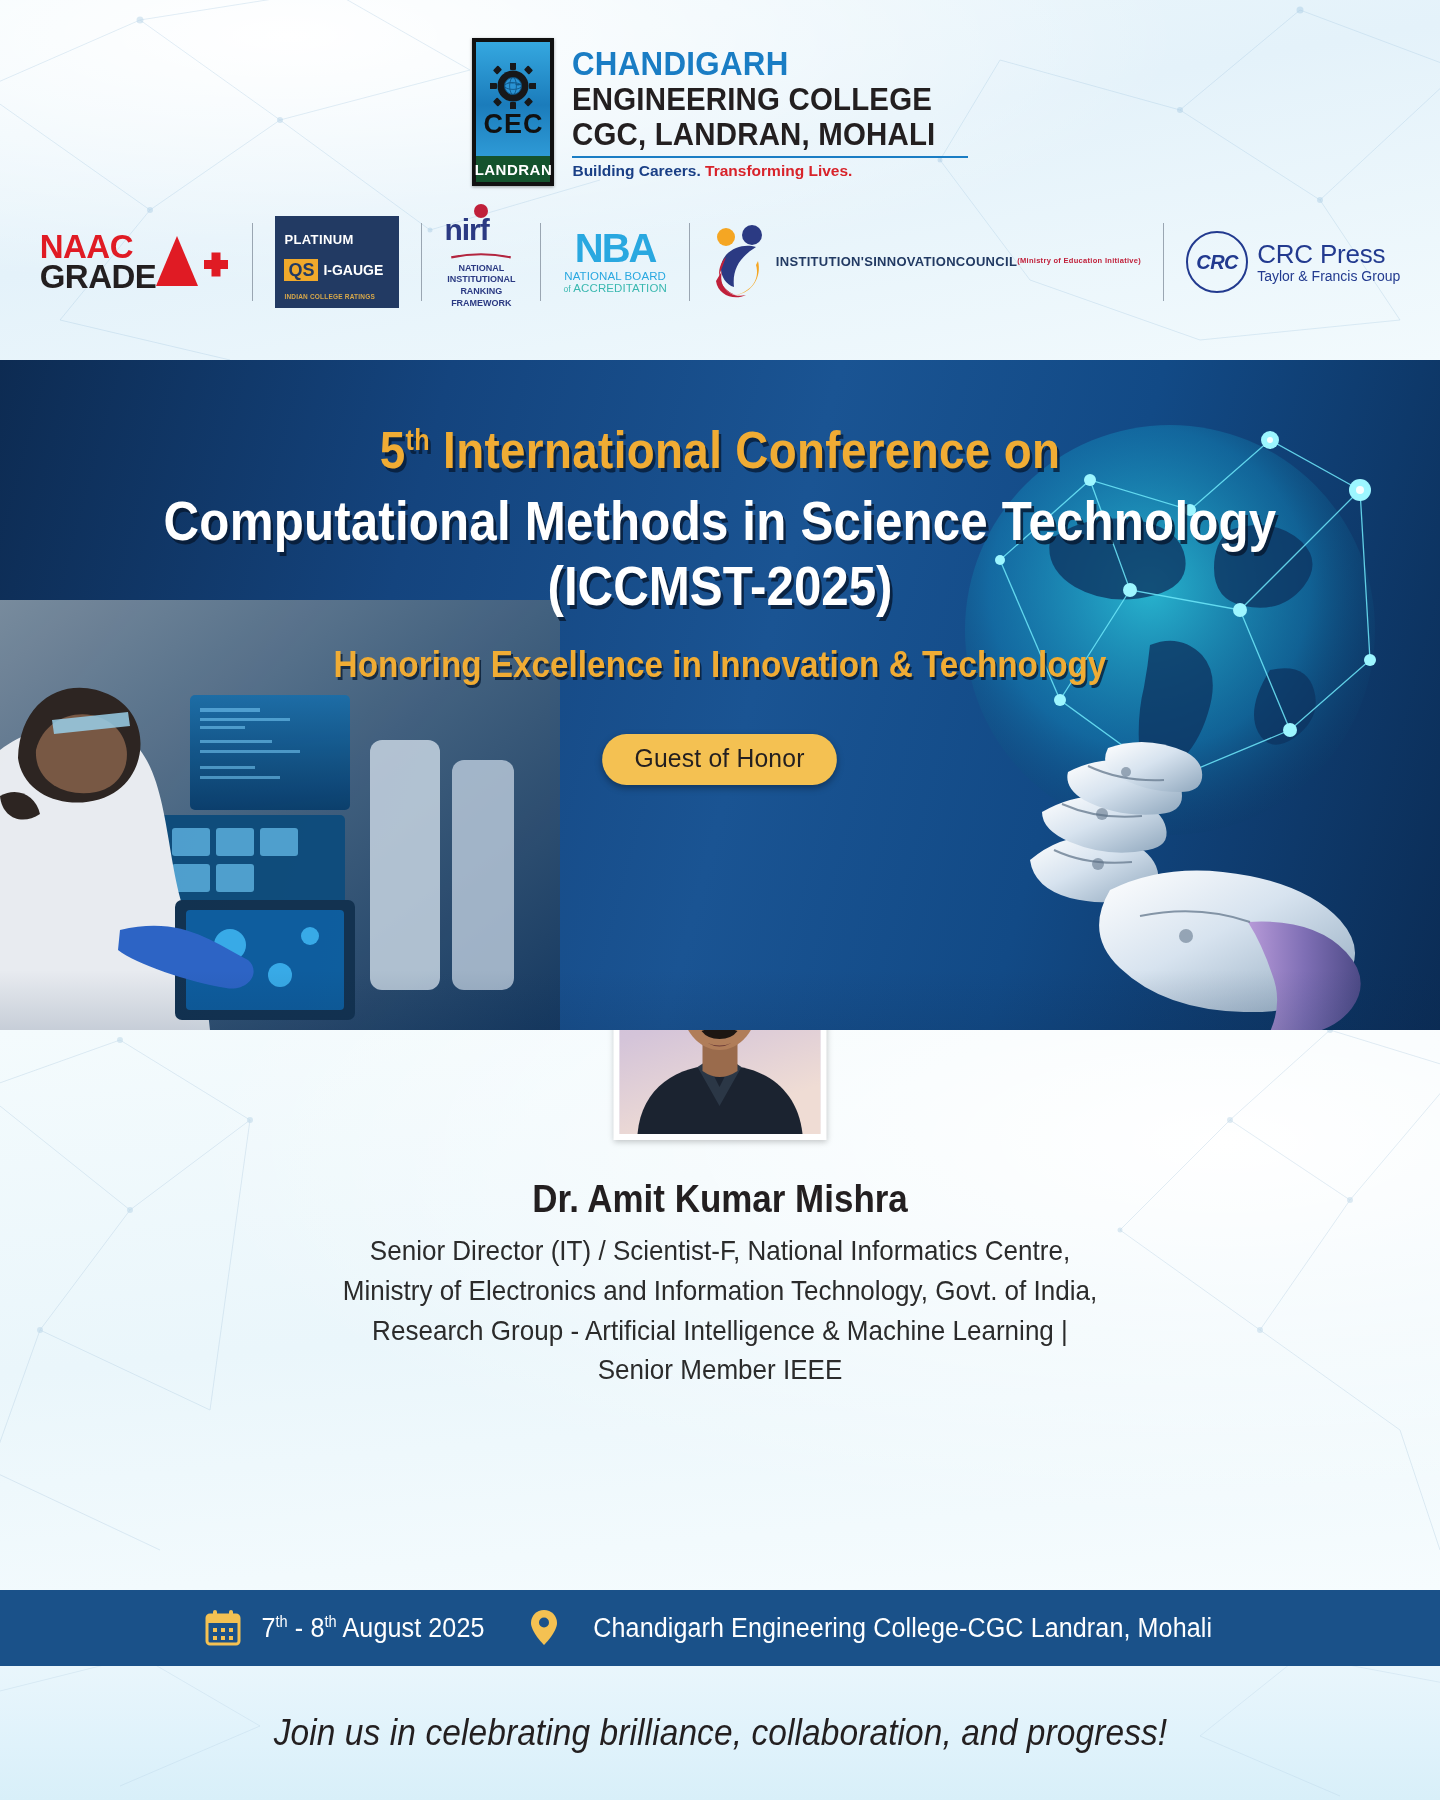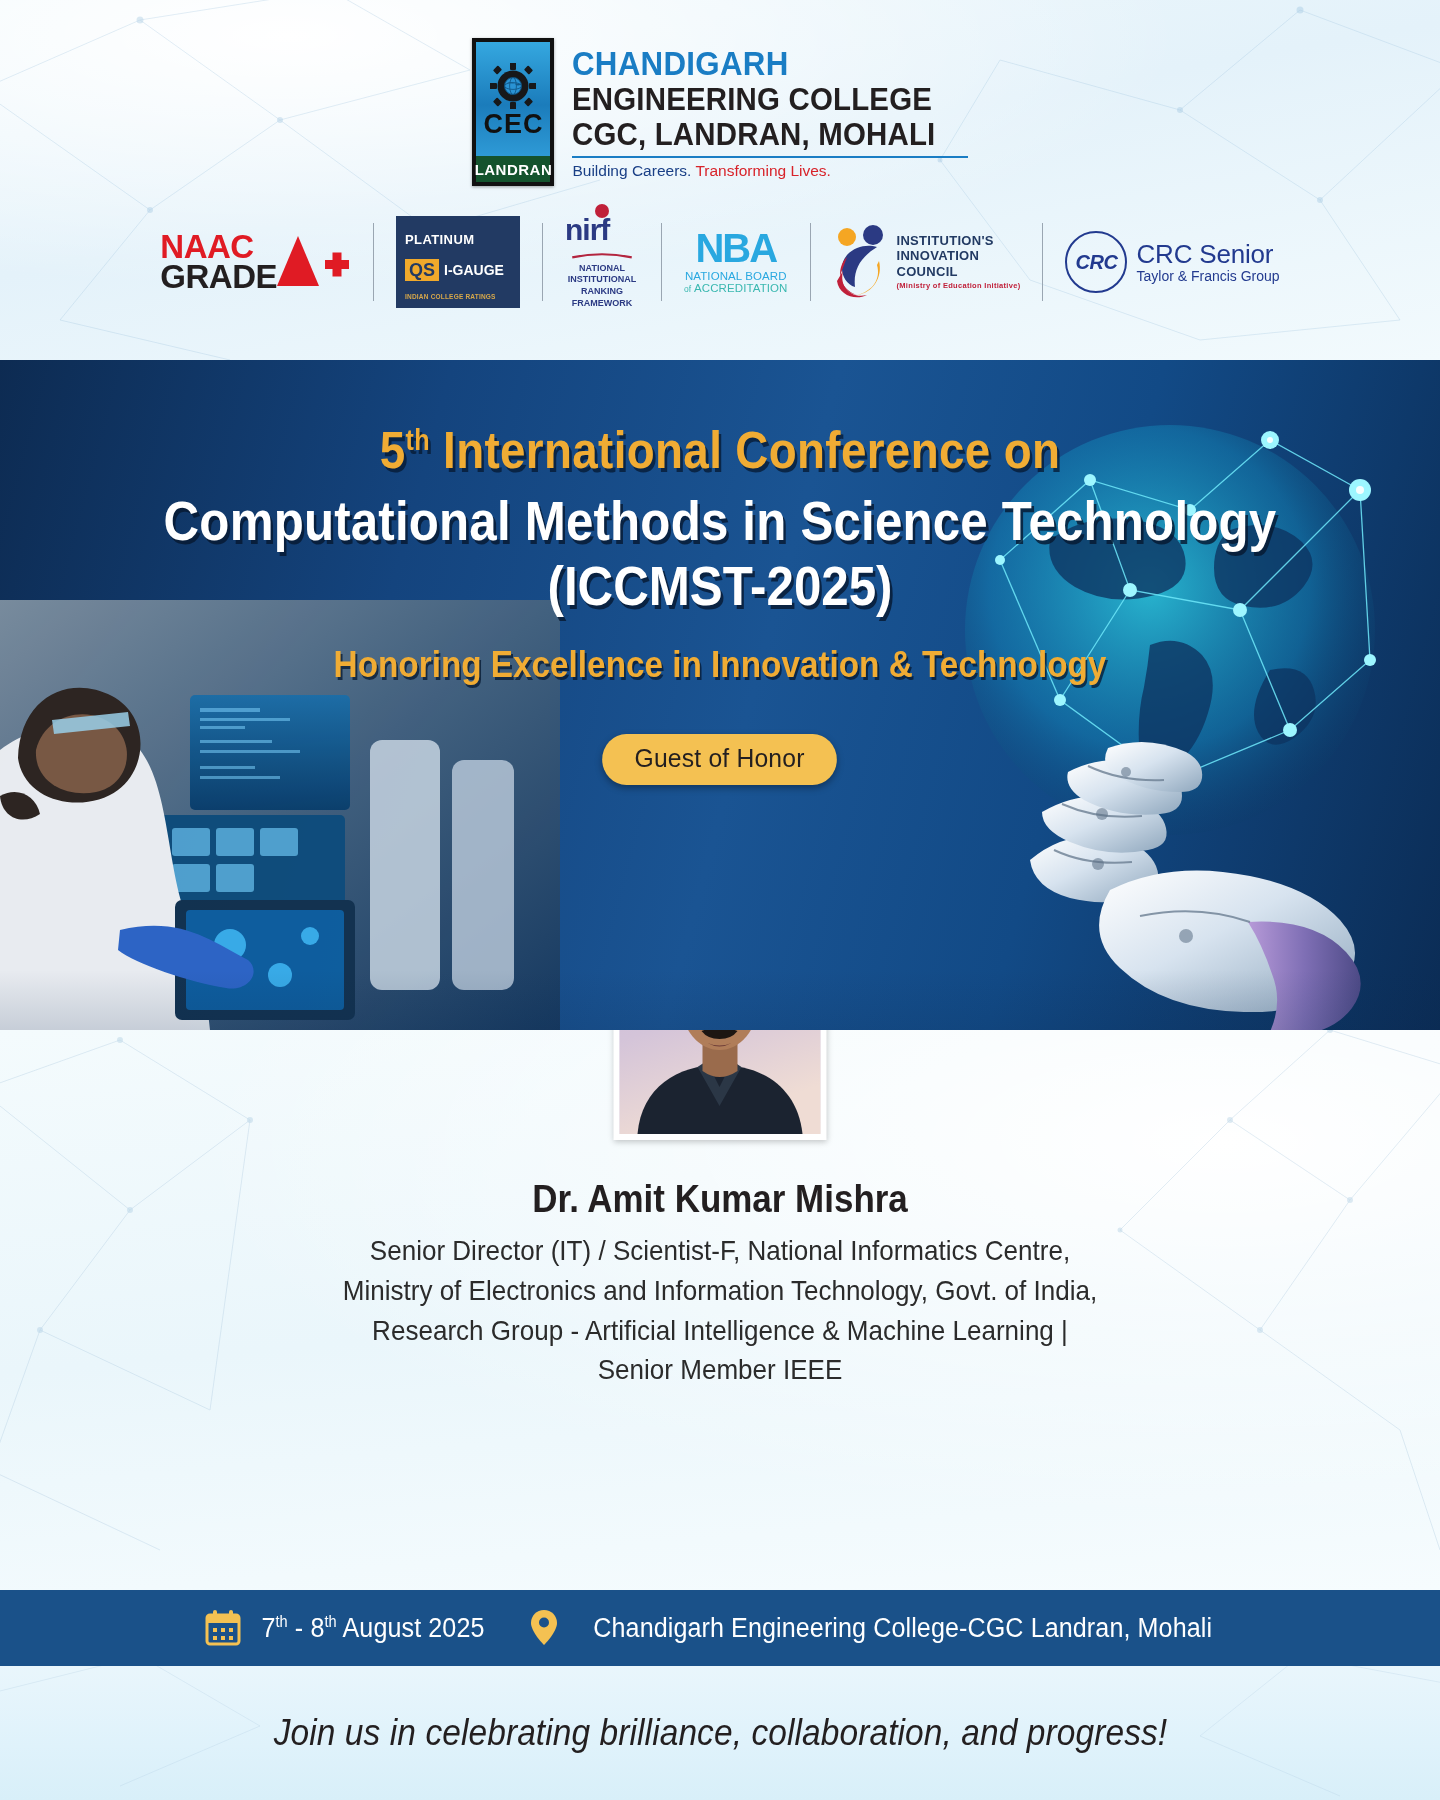--- a/index.html
+++ b/index.html
@@ -34,21 +34,21 @@
   .crest-top { flex:1; background:linear-gradient(180deg,#35a8e0 0%, #1b7cbb 55%, #2e9ad6 100%); display:flex; flex-direction:column; align-items:center; justify-content:center; gap:1px; position:relative; }
   .crest-gearwrap { width:46px; height:46px; position:relative; margin-top:2px; }
   .crest-cec { font-family:"Liberation Sans", sans-serif; font-weight:bold; font-size:27px; letter-spacing:1px; color:#111; line-height:1; margin-top:1px; }
   .crest-bot { height:26px; background:#14532d; color:#fff; font-weight:bold; font-size:15px; letter-spacing:.5px; display:flex; align-items:center; justify-content:center; }
 
   .brand-text { display:flex; flex-direction:column; line-height:1; }
   .bt-1 { font-size:34px; font-weight:bold; color:#1a7dc4; letter-spacing:.3px; font-stretch:condensed; transform:scaleX(.92); transform-origin:left center; }
   .bt-2 { font-size:32px; font-weight:bold; color:#231f20; letter-spacing:.2px; margin-top:3px; transform:scaleX(.92); transform-origin:left center; }
   .bt-3 { font-size:32px; font-weight:bold; color:#231f20; letter-spacing:.2px; margin-top:3px; transform:scaleX(.92); transform-origin:left center; }
   .bt-rule { height:2px; background:#1a7dc4; margin:6px 0 5px; width:100%; }
-  .bt-4 { font-size:15.5px; font-weight:normal; color:#1a3f86; }
+  .bt-4 { font-size:15.5px; font-weight:bold; color:#1a3f86; }
   .bt-4 em { font-style:normal; color:#d8232a; }
 
   
   .accred-row { position:relative; z-index:3; display:flex; align-items:center; justify-content:center; margin-top:28px; }
   .accred-cell { display:flex; align-items:center; justify-content:center; padding:0 22px; height:96px; }
   .divider { width:1px; height:78px; background:#9aa6b2; }
 
   .naac { display:flex; align-items:center; }
   .naac-words { display:flex; flex-direction:column; line-height:.92; font-weight:bold; font-size:33px; letter-spacing:-.5px; }
   .naac-n { color:#e01b24; }
@@ -71,21 +71,21 @@
   .nirf-lines .b { font-weight:bold; }
 
   .nba { display:flex; flex-direction:column; align-items:center; }
   .nba-mark { font-size:40px; font-weight:bold; color:#29a8e0; letter-spacing:-2px; line-height:.9; }
   .nba-l1 { font-size:11.5px; color:#29a8e0; letter-spacing:.1px; margin-top:4px; }
   .nba-l2 { font-size:11.5px; color:#3ab8b0; letter-spacing:.1px; }
   .nba-l2 i { font-style:normal; font-size:8.5px; }
 
   .iic { display:flex; align-items:center; gap:8px; }
   .iic-mark { width:56px; height:82px; position:relative; }
-  .iic-text { display:flex; flex-direction:column; line-height:1.18; }
+  .iic-text { display:flex; flex-direction:row; line-height:1.18; }
   .iic-text span { font-size:13px; font-weight:bold; color:#223a63; letter-spacing:.3px; }
   .iic-min { font-size:7.5px !important; color:#c0203a !important; margin-top:3px; }
 
   .crc { display:flex; align-items:center; gap:9px; }
   .crc-oval { width:62px; height:62px; border:2.5px solid #223a8f; border-radius:50%; display:flex; align-items:center; justify-content:center; }
   .crc-oval span { font-style:italic; font-weight:bold; font-size:20px; color:#223a8f; letter-spacing:-.5px; }
   .crc-text { display:flex; flex-direction:column; line-height:1.12; }
   .crc-t1 { font-size:26px; color:#223a8f; letter-spacing:-.2px; }
   .crc-t2 { font-size:14px; color:#223a8f; }
 
@@ -325,21 +325,21 @@
       </div>
 
       <div class="divider"></div>
 
       <div class="accred-cell">
         <div class="crc">
           <div class="crc-oval">
             <span>CRC</span>
           </div>
           <div class="crc-text">
-            <div class="crc-t1">CRC Senior</div>
+            <div class="crc-t1">CRC Press</div>
             <div class="crc-t2">Taylor &amp; Francis Group</div>
           </div>
         </div>
       </div>
 
     </div>
   </div>
 
   <div class="hero">
 

